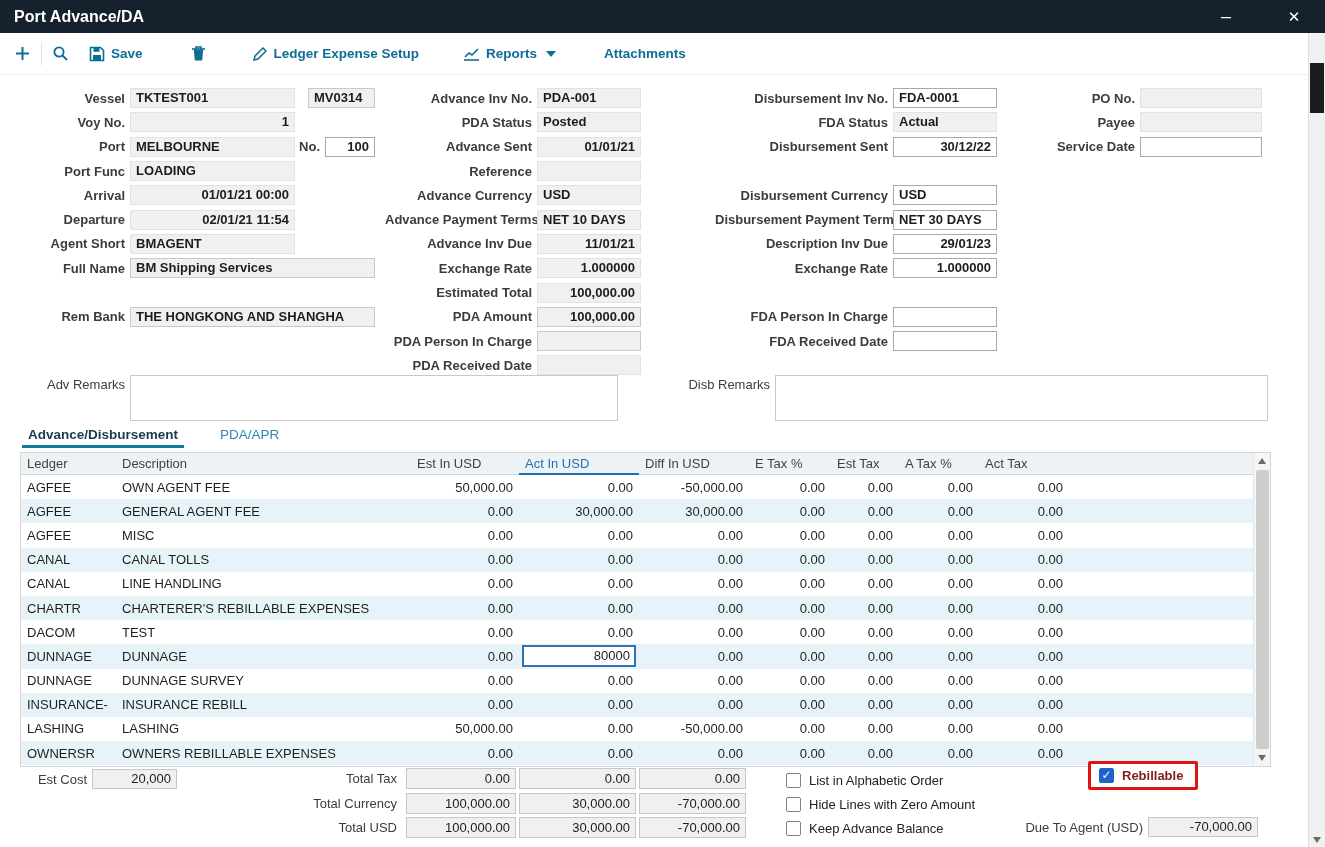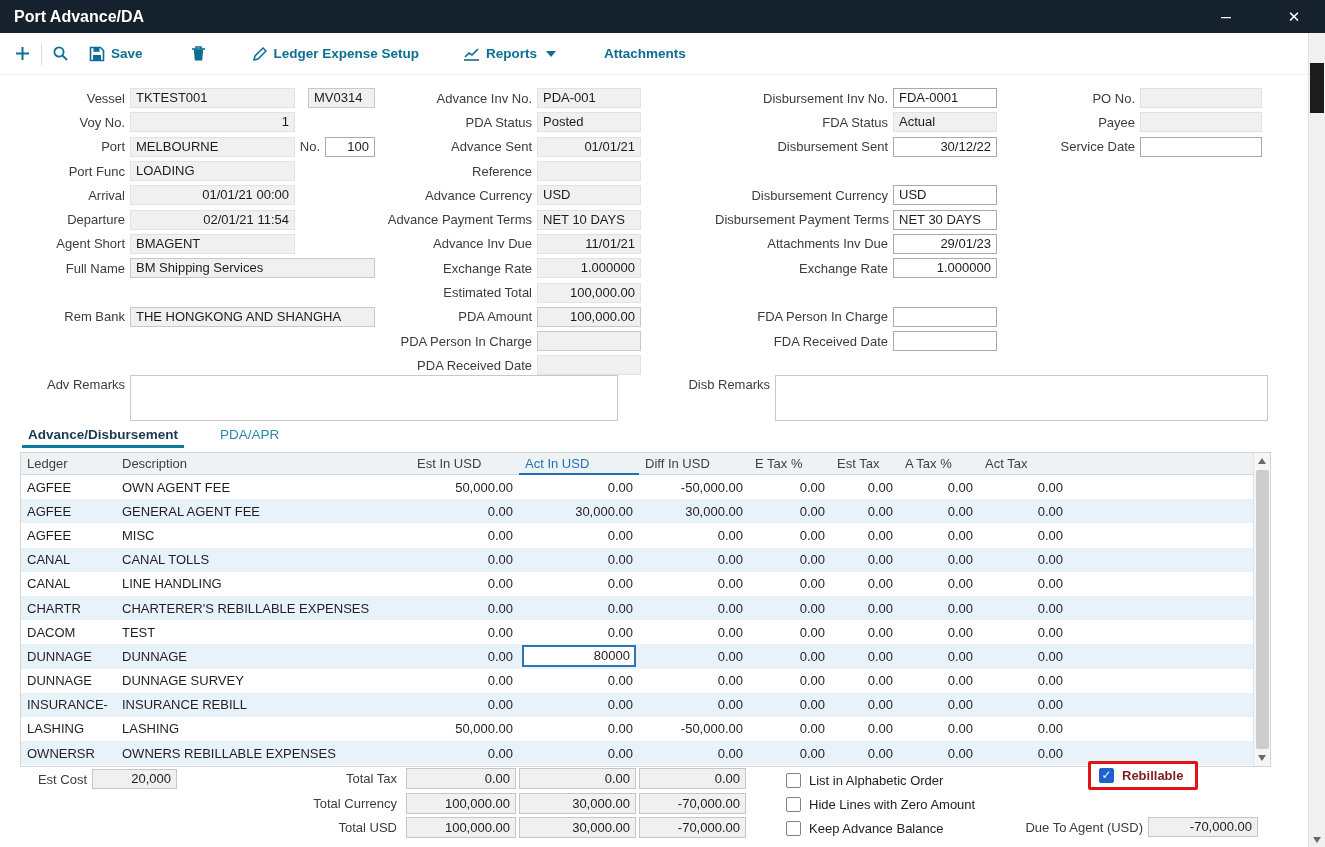--- a/index.html
+++ b/index.html
@@ -19,21 +19,21 @@
   .toolbar { position:absolute; left:0; top:33px; width:1308px; height:42px; background:#fff;
              display:flex; align-items:center; border-bottom:1px solid #efefef; }
   .tbtn { display:flex; align-items:center; gap:6px; color:#0d6e94; font-size:13.5px; font-weight:600; cursor:pointer; }
   .tbtn svg { display:block; }
   .tb-sep { width:1px; height:22px; background:#ddd; margin:0 10px; }
   .caret { width:0; height:0; border-left:5px solid transparent; border-right:5px solid transparent;
            border-top:6px solid #0d6e94; margin-left:3px; }
 
   
   .fcol { position:absolute; top:86px; }
-  .frow { display:flex; align-items:center; height:24.3px; }
+  .frow { display:flex; align-items:center; height:24.3px;font-weight:bold; }
   .flabel { font-size:13px; color:#3c3c3c; text-align:right; padding-right:5px; flex:none;
             white-space:nowrap; overflow:hidden; }
   .lw110 { width:110px; } .lw152 { width:152px; } .lw178 { width:178px; } .lw90 { width:90px; }
   .fld { height:20px; line-height:18px; font-size:13px; color:#1c1c1c; padding:0 5px; flex:none;
          white-space:nowrap; overflow:hidden; }
   .ro { background:#f0f0f0; border:1px solid #e2e2e2; }
   .ed { background:#fff; border:1px solid #a9a9a9; }
   .num { text-align:right; }
   .w165{width:165px;} .w67{width:67px;} .w50{width:50px;} .w245{width:245px;} .w130{width:104px;} .w122{width:122px;}
 
@@ -273,21 +273,21 @@
     <div class="frow"></div>
     <div class="frow">
         <span class="flabel lw178">Disbursement Currency</span>
         <span class="fld ed w130">USD</span>
       </div>
     <div class="frow">
         <span class="flabel lw178">Disbursement Payment Terms</span>
         <span class="fld ed w130">NET 30 DAYS</span>
       </div>
     <div class="frow">
-        <span class="flabel lw178">Attachments Inv Due</span>
+        <span class="flabel lw178">Description Inv Due</span>
         <span class="fld ed w130 num">29/01/23</span>
       </div>
     <div class="frow">
         <span class="flabel lw178">Exchange Rate</span>
         <span class="fld ed w130 num">1.000000</span>
       </div>
     <div class="frow"></div>
     <div class="frow">
         <span class="flabel lw178">FDA Person In Charge</span>
         <span class="fld ed w130"></span>

